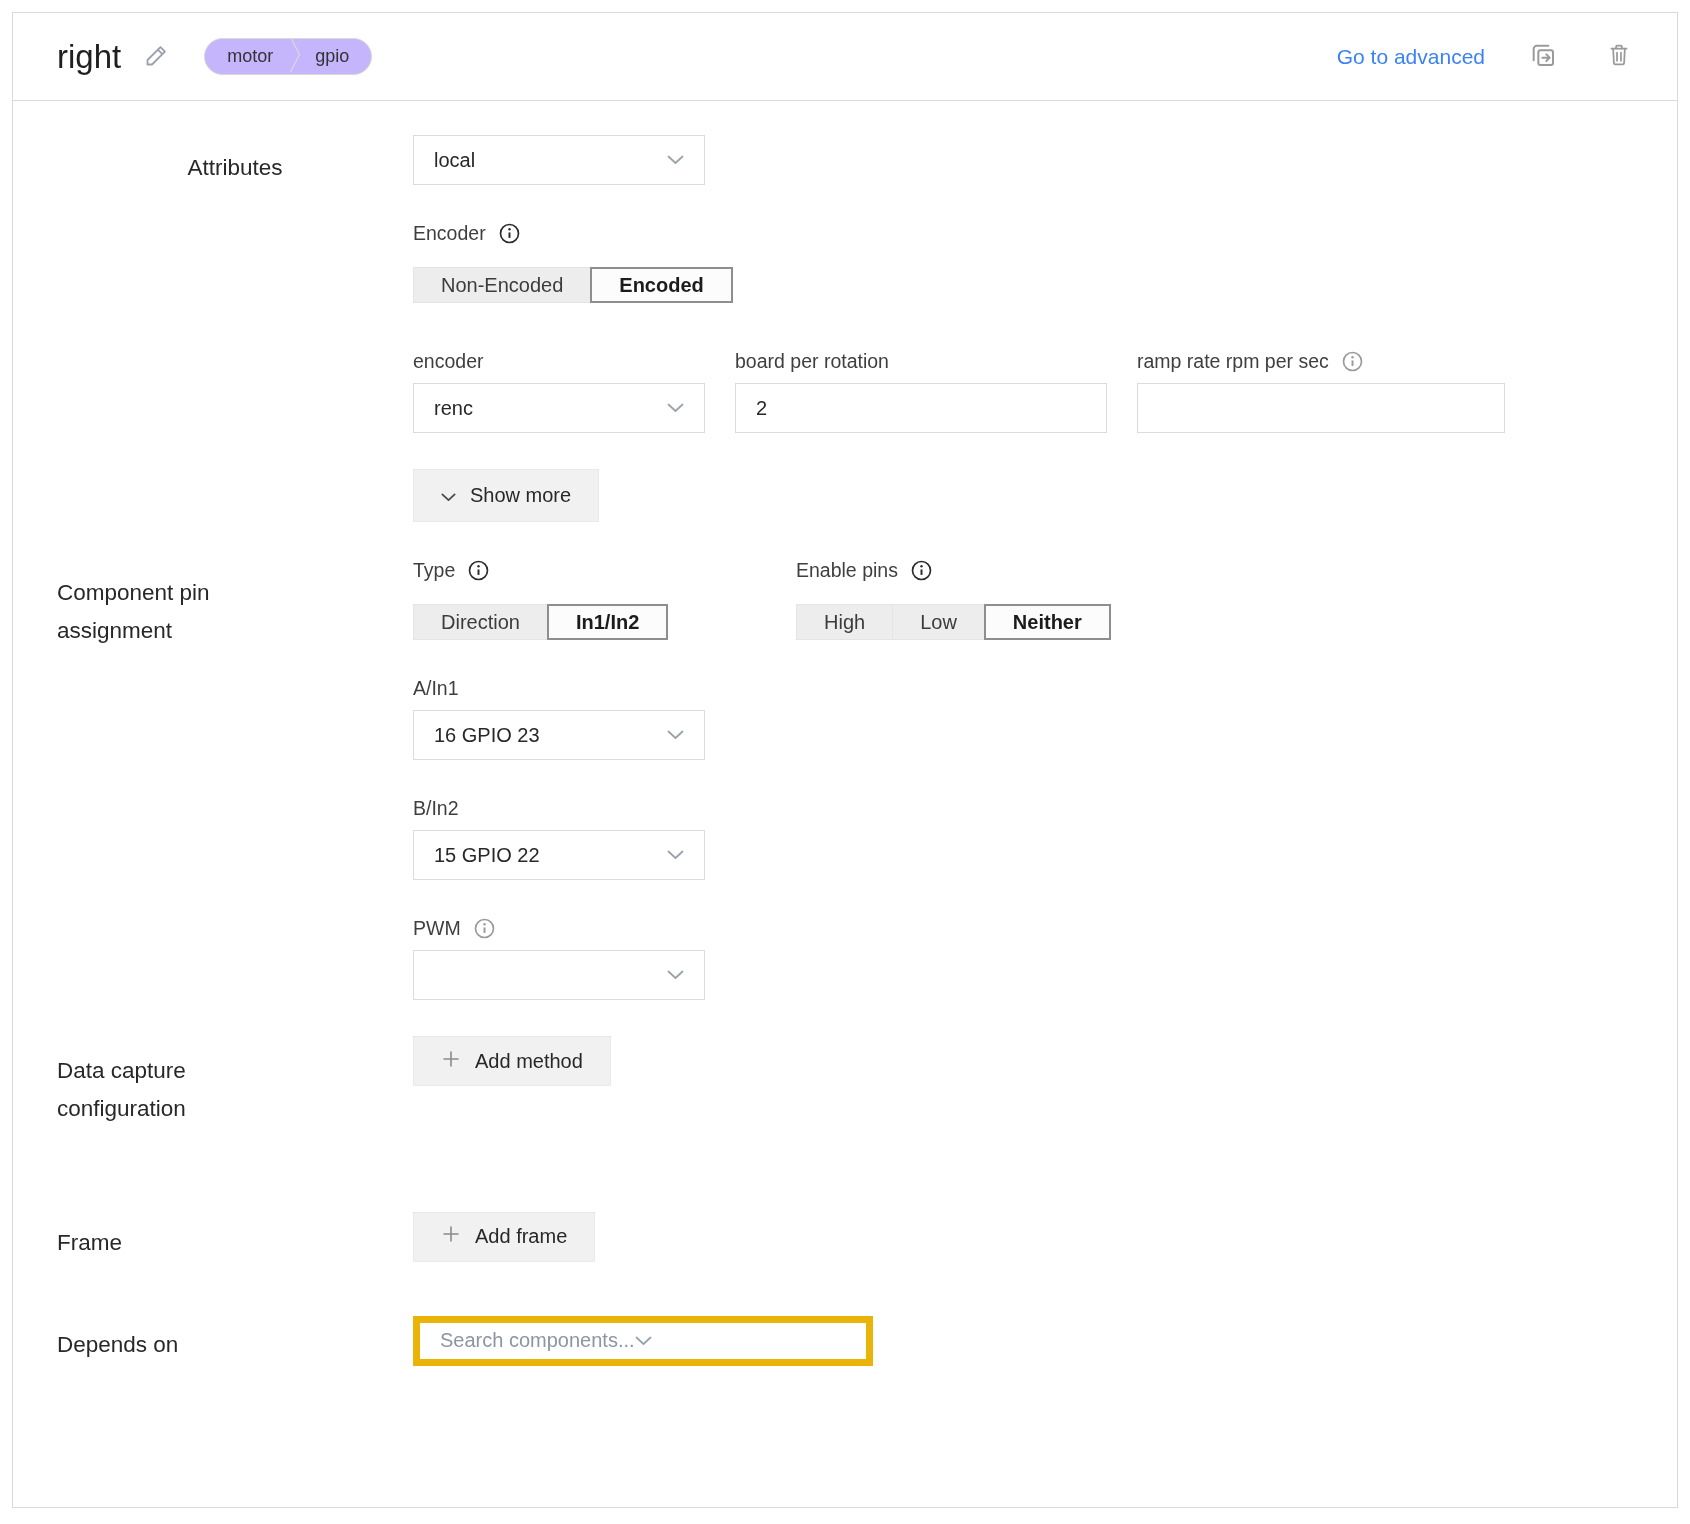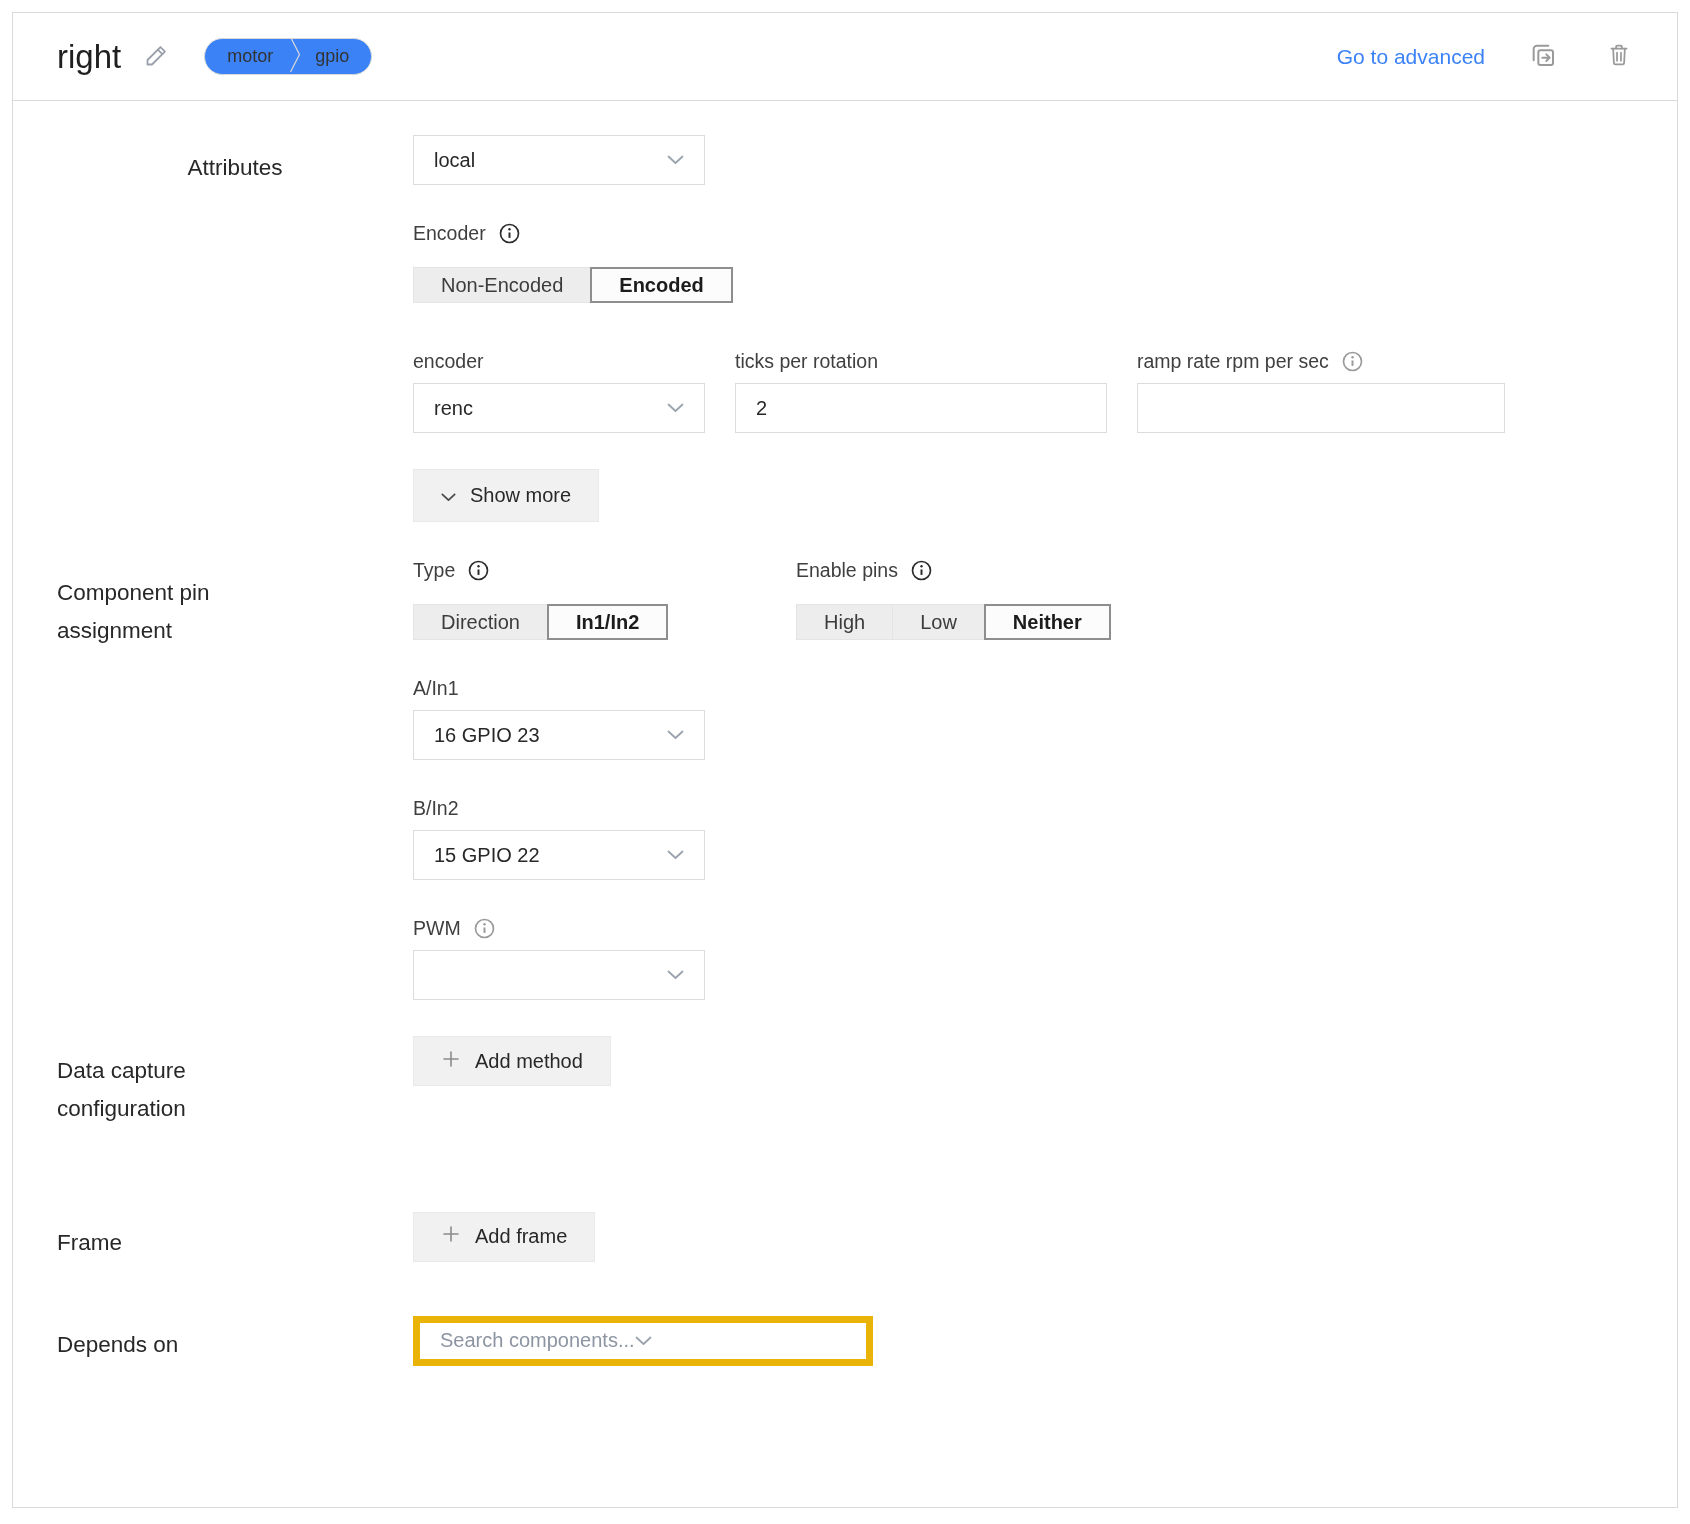--- a/index.html
+++ b/index.html
@@ -6,21 +6,21 @@
   html, body { width: 1690px; height: 1524px; background: #ffffff; overflow: hidden;
     font-family: "Liberation Sans", sans-serif; color: #282828; }
   .card { margin: 12px; height: 1496px; border: 1px solid #d9d9d9; background: #fff; }
 
   
   .card-header { height: 88px; display: flex; align-items: center; padding: 0 44px;
     border-bottom: 1px solid #d9d9d9; }
   .title { font-size: 33px; font-weight: 500; color: #1f1f1f; }
   .edit-btn { background: none; border: none; cursor: pointer; margin-left: 22px; display: flex; align-items: center; }
   .badge { display: inline-flex; align-items: center; height: 37px; margin-left: 34px;
-    border: 1px solid #d9d9d9; border-radius: 999px; background: #3b82f6; overflow: hidden; }
+    border: 1px solid #d9d9d9; border-radius: 999px; background: #c4b5fd; overflow: hidden; }
   .badge span { font-size: 18px; color: #333; }
   .badge .seg-a { padding: 0 16px 0 22px; }
   .badge .seg-b { padding: 0 22px 0 14px; }
   .hdr-spacer { flex: 1; }
   .advanced-link { font-size: 21px; color: #3b82f6; background: none; border: none; cursor: pointer;
     font-family: inherit; }
   .icon-btn { background: none; border: none; cursor: pointer; display: flex; align-items: center; }
   .dup-btn { margin-left: 42px; }
   .del-btn { margin-left: 46px; }
 
@@ -163,21 +163,21 @@
             <div class="select">
               <span class="select-value">renc</span>
               <span>
                 <svg width="17" height="10" viewBox="0 0 17 10" fill="none" stroke="#9aa3ad" stroke-width="1.8" stroke-linecap="round" stroke-linejoin="round">
                     <path d="M1.5 1.5L8.5 8l7-6.5"></path>
                   </svg>
               </span>
             </div>
           </div>
           <div>
-            <div class="field-label">ticks per rotation</div>
+            <div class="field-label">board per rotation</div>
             <input class="text-input" style="width: 372px;" value="2">
           </div>
           <div>
             <div class="field-label">
               <span>ramp rate rpm per sec</span>
               <button class="info gray">
                 <svg width="23" height="23" viewBox="0 0 22 22" fill="none">
                     <circle cx="11" cy="11" r="8.6" stroke="currentColor" stroke-width="1.6"></circle>
                     <line x1="11" y1="10" x2="11" y2="15.2" stroke="currentColor" stroke-width="1.9"></line>
                     <circle cx="11" cy="6.9" r="1.15" fill="currentColor"></circle>

